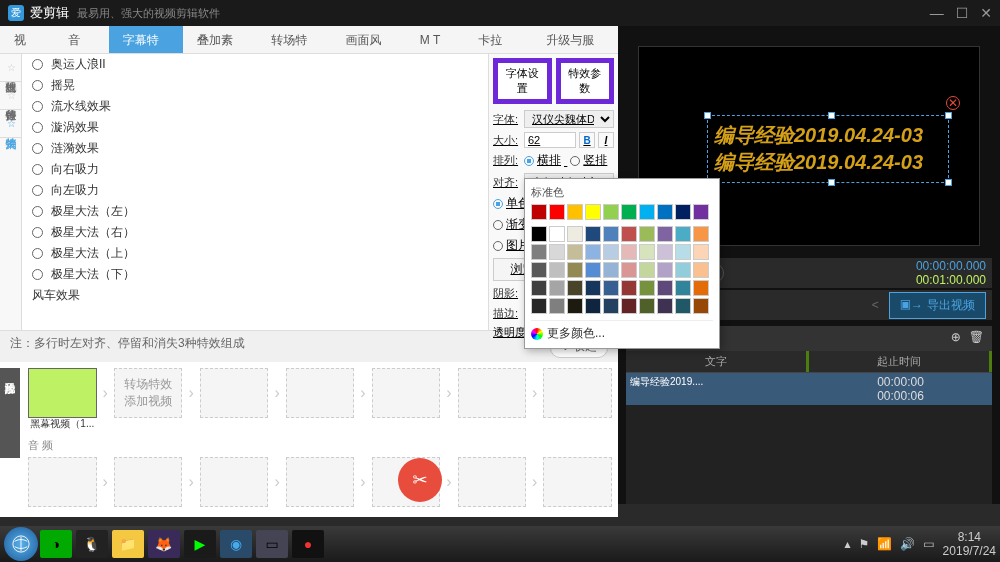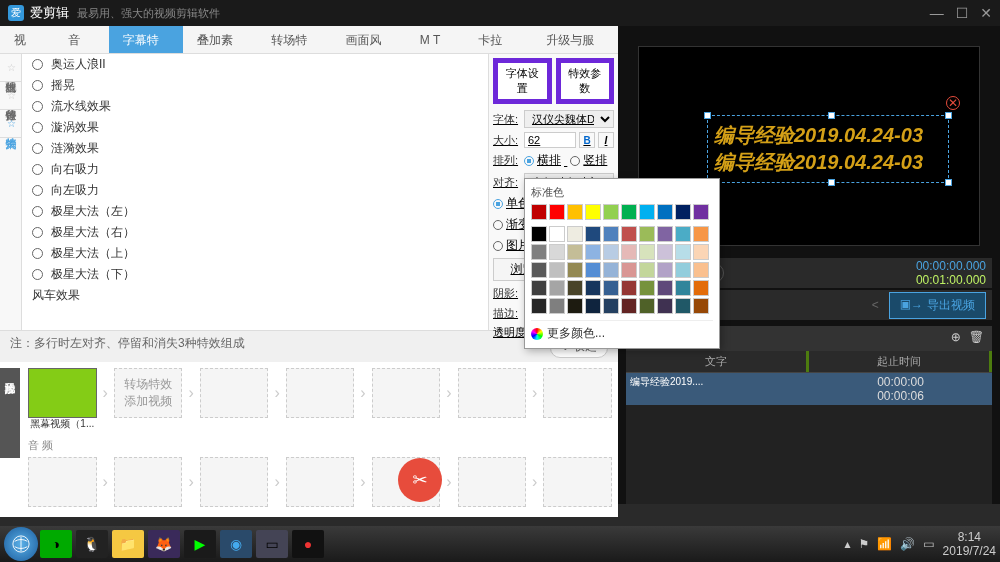--- a/index.html
+++ b/index.html
@@ -49,21 +49,21 @@
 .more-colors { display: flex; align-items: center; gap: 4px; font-size: 11px; color: #333; cursor: pointer; padding-top: 4px; border-top: 1px solid #eee; }
 .more-colors .wheel { width: 12px; height: 12px; border-radius: 50%; background: conic-gradient(red,yellow,lime,cyan,blue,magenta,red); }
 
 .hint-bar { background: #f0f0f0; padding: 4px 10px; color: #666; font-size: 11px; display: flex; justify-content: space-between; border-top: 1px solid #ddd; }
 .collapse-btn { background: #fff; border: 1px solid #ccc; padding: 2px 10px; border-radius: 10px; cursor: pointer; font-size: 11px; }
 
 .timeline { flex: 1; background: #fff; padding: 6px; }
 .side-label { position: absolute; left: 0; width: 20px; background: #555; color: #fff; writing-mode: vertical-rl; padding: 6px 3px; font-size: 11px; }
 .clips-row { display: flex; gap: 6px; margin-left: 22px; margin-bottom: 4px; align-items: center; }
 .clip { width: 70px; height: 50px; background: #f5f5f5; border: 1px dashed #ccc; display: flex; flex-direction: column; justify-content: center; align-items: center; font-size: 10px; color: #999; position: relative; }
-.clip.filled { background: #84cc16; border: 1px solid #666; }
+.clip.filled { background: #bef264; border: 1px solid #666; }
 .clip .name { position: absolute; bottom: -14px; font-size: 10px; color: #333; white-space: nowrap; }
 .arrow { color: #ccc; font-size: 16px; }
 .audio-label { margin-left: 22px; color: #888; font-size: 11px; padding: 4px 0; }
 
 .preview { position: absolute; top: 20px; left: 20px; right: 20px; height: 200px; border: 1px solid #333; background: #000; }
 .subtitle-box { position: absolute; top: 68px; left: 68px; right: 30px; border: 1px dashed #4aa3e0; padding: 6px; }
 .subtitle-text { color: #d4a017; font-size: 20px; font-weight: bold; font-style: italic; text-shadow: 1px 1px 0 #000; }
 .handle { position: absolute; width: 7px; height: 7px; background: #fff; border: 1px solid #4aa3e0; }
 .playbar { position: absolute; top: 232px; left: 8px; right: 8px; height: 30px; background: #2a2a2a; display: flex; align-items: center; gap: 4px; padding: 0 6px; }
 .pbtn { width: 20px; height: 20px; border: 1px solid #555; border-radius: 50%; color: #ccc; display: flex; align-items: center; justify-content: center; font-size: 10px; cursor: pointer; }

